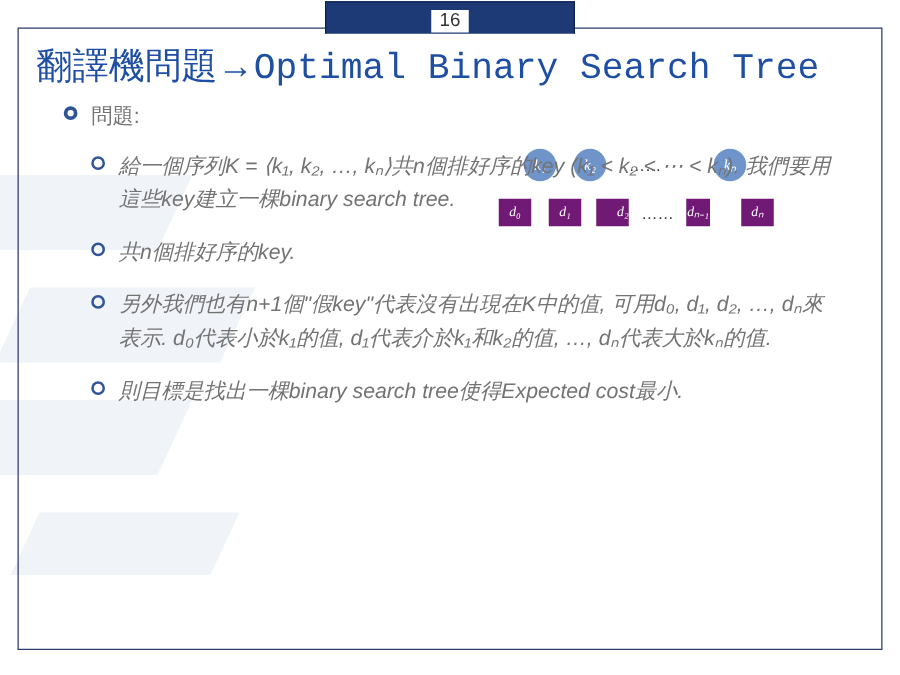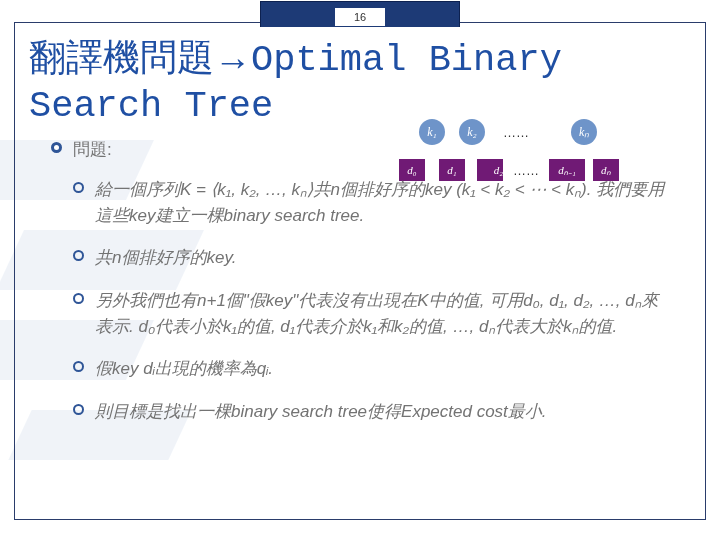--- a/index.html
+++ b/index.html
@@ -48,30 +48,30 @@
     border-bottom: none;
     box-sizing: border-box;
   }
   .page-num {
     background: #fff;
     color: #333;
     position: absolute;
     left: 50%;
     transform: translateX(-50%);
     top: 6px;
-    width: 50px;
+    width: 30px;
     height: 18px;
-    font-size: 11px;
+    font-size: 15px;
     text-align: center;
     line-height: 18px;
   }
   .title {
     font-family: Consolas, "Courier New", monospace;
     color: #1f4fa3;
-    font-size: 37px;
+    font-size: 29px;
     line-height: 1.25;
     padding: 12px 14px 4px 14px;
   }
   .title .arrow {
     font-family: Arial, sans-serif;
   }
   .content {
     padding: 0 36px 0 36px;
     font-size: 17px;
     color: #737373;
@@ -182,29 +182,28 @@
   <div class="diagram">
     <div class="node-circle" style="left:8px; top:0;">k₁</div>
     <div class="node-circle" style="left:48px; top:0;">k₂</div>
     <div class="dots" style="left:92px; top:6px;">……</div>
     <div class="node-circle" style="left:160px; top:0;">kₙ</div>
 
     <div class="node-square" style="left:-12px; top:40px;">d₀</div>
     <div class="node-square" style="left:28px; top:40px;">d₁</div>
     <div class="node-square" style="left:66px; top:40px;text-align:right;">d₂</div>
     <div class="dots" style="left:102px; top:44px;">……</div>
-    <div class="node-square" style="left:138px; top:40px; width:36px;">dₙ₋₁</div>
+    <div class="node-square" style="left:138px; top:40px; width:19px;">dₙ₋₁</div>
     <div class="node-square" style="left:182px; top:40px;">dₙ</div>
   </div>
 
   <div class="content">
     <div class="top-bullet">
       <span>問題:</span>
     </div>
 
     <div class="sub">給一個序列K = ⟨k₁, k₂, …, kₙ⟩共n個排好序的key (k₁ &lt; k₂ &lt; ⋯ &lt; kₙ). 我們要用這些key建立一棵binary search tree.</div>
     <div class="sub">共n個排好序的key.</div>
     <div class="sub">另外我們也有n+1個"假key"代表沒有出現在K中的值, 可用d₀, d₁, d₂, …, dₙ來表示. d₀代表小於k₁的值, d₁代表介於k₁和k₂的值, …, dₙ代表大於kₙ的值.</div>
-    <div class="sub">假key dᵢ出現的機率為qᵢ.</div>
     <div class="sub">則目標是找出一棵binary search tree使得Expected cost最小.</div>
   </div>
 
 </div>
 
 </body></html>

